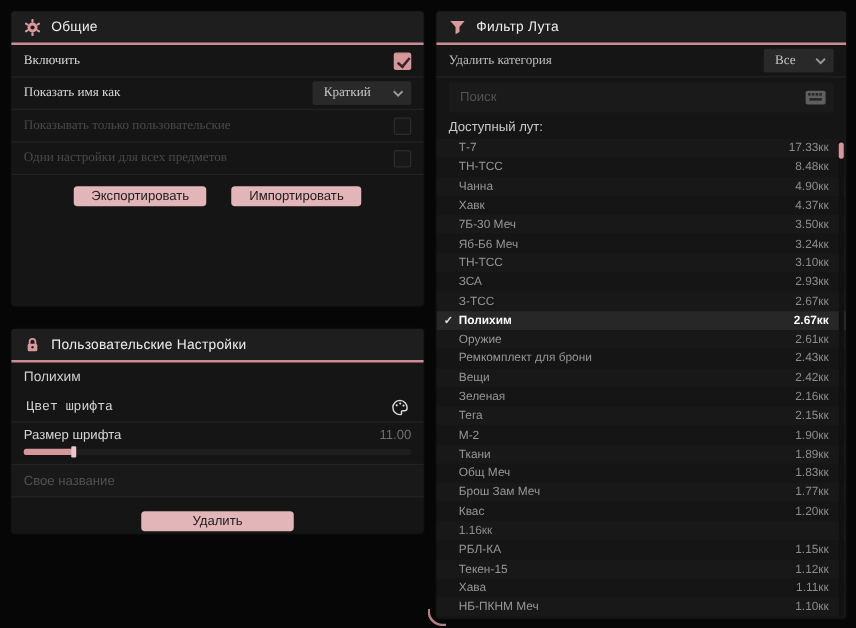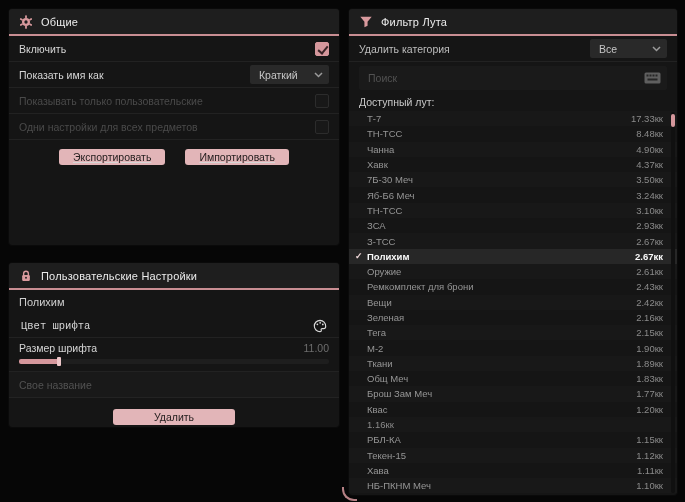--- a/index.html
+++ b/index.html
@@ -31,20 +31,21 @@
   }
   .panel-title { font-size:11px; font-weight:normal; color:#ececec; letter-spacing:.2px; }
   .hicon { width:14px; height:14px; flex:0 0 auto; display:block; }
 
   .row {
     height:26px;
     display:flex; align-items:center; justify-content:space-between;
     padding:0 10px;
     border-bottom:1px solid #222222;
     font-size:10.5px;
+    font-family:Liberation Serif, serif;
   }
   .row .lbl { color:#d6d6d6; }
   .row.disabled .lbl { color:#4a4a4a; }
 
   .checkbox {
     width:14px; height:14px; border-radius:2px;
     background:#1d1d1d; border:1px solid #333;
     position:relative;
   }
   .checkbox.checked { background:#d5979c; border-color:#d5979c; }
@@ -56,30 +57,30 @@
   }
   .checkbox.dim { border-color:#2c2c2c; background:#181818; }
 
   .dropdown {
     height:19px; background:#292929; border-radius:2px;
     display:flex; align-items:center; justify-content:space-between;
     padding:0 6px 0 9px; gap:8px;
     color:#c6c6c6; font-size:10.5px;
   }
   .dd-wide { width:79px; }
-  .dd-small { width:77px; }
+  .dd-small { width:56px; }
 
   .btn {
     background:#e2b5b8; color:#262020;
     font-size:10.5px; font-family:"Liberation Sans",sans-serif;
     border:none; border-radius:3px;
     padding:3px 14px; height:16px; line-height:10px;
     cursor:pointer;
   }
-  .btn-row { display:flex; justify-content:center; gap:20px; margin-top:9px;text-decoration:underline; }
+  .btn-row { display:flex; justify-content:center; gap:20px; margin-top:9px; }
 
   
   .item-name-row { height:24px; display:flex; align-items:center; padding:0 10px; font-size:11px; color:#cfcfcf; }
   .cs-row { height:24px; display:flex; align-items:center; justify-content:space-between; padding:0 12px; border-bottom:1px solid #222; font-size:10.5px;font-family:Liberation Mono, monospace; }
   .fs-block { padding:4px 10px 7px 10px; border-bottom:1px solid #222; }
   .fs-top { display:flex; justify-content:space-between; font-size:10.5px; margin-bottom:5px; }
   .fs-val { color:#6e6e6e; }
   .slider-track { position:relative; width:100%; height:5px; background:#1e1e1e; border-radius:2px; }
   .slider-fill { position:absolute; left:0; top:0; height:5px; background:#d5979c; border-radius:2px; }
   .slider-grab { position:absolute; top:-2px; width:4px; height:9px; background:#ecc6c9; border-radius:1px; }

